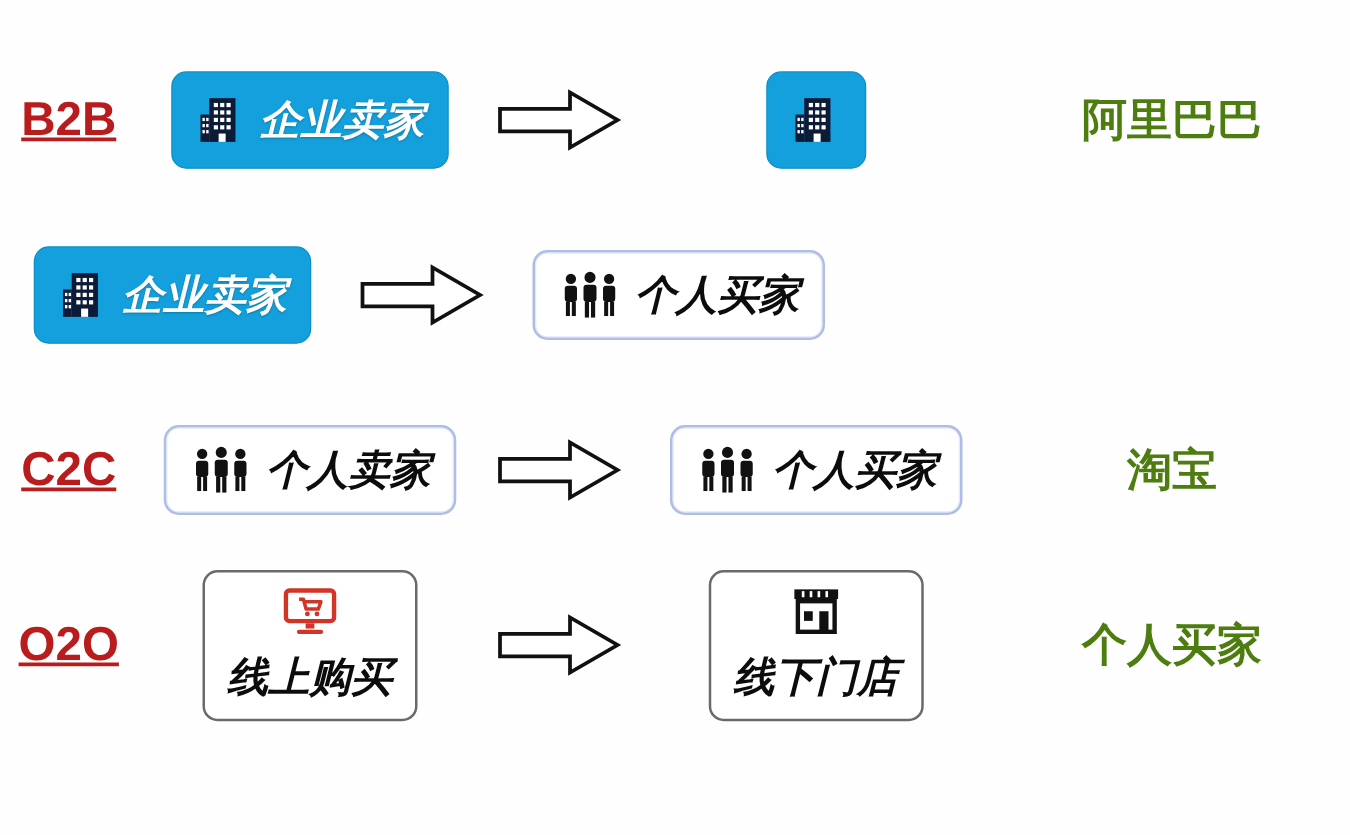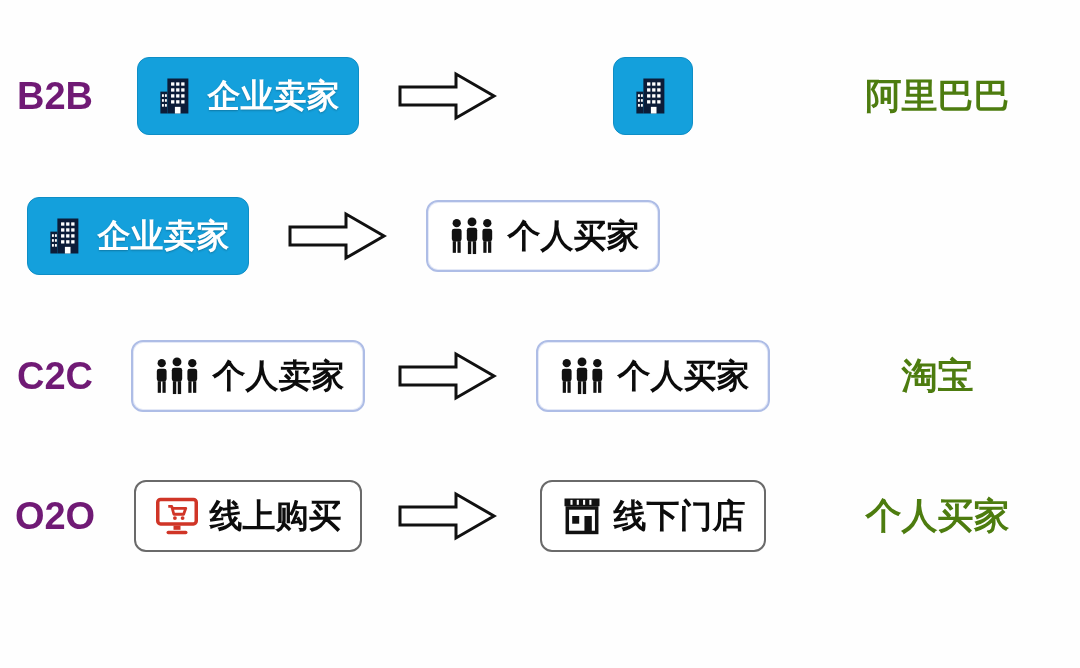--- a/index.html
+++ b/index.html
@@ -11,28 +11,28 @@
   .hrow{display:flex;align-items:center;height:78px;}
   .row{display:flex;align-items:center;height:140px;}
 
   .col-model{width:110px;display:flex;justify-content:center;align-items:center;}
   .col-seller{width:275px;display:flex;justify-content:center;align-items:center;}
   .col-arrow{width:125px;display:flex;justify-content:center;align-items:center;}
   .col-buyer{width:285px;display:flex;justify-content:center;align-items:center;}
   .col-platform{flex:1;display:flex;justify-content:center;align-items:center;}
 
   .header-label{font-size:35px;font-weight:bold;color:#0b0b0b;letter-spacing:2px;}
-  .model-label{font-size:38px;font-weight:bold;color:#701a75;}
+  .model-label{font-size:38px;font-weight:bold;color:#b91c1c;text-decoration:underline;}
   .platform-label{font-size:36px;font-weight:bold;color:#4d7c0f;white-space:nowrap;}
 
-  .box{display:flex;align-items:center;gap:10px;border-radius:12px;padding:10px 18px;box-sizing:border-box;min-height:78px;}
+  .box{display:flex;align-items:center;gap:10px;border-radius:12px;padding:10px 18px;box-sizing:border-box;min-height:78px;font-style:italic;}
   .box-blue{background:linear-gradient(180deg,#1badе8,#119cd8);background-color:#14a0dc;border:1px solid #0e8ec6;}
   .box-blue .box-label{color:#ffffff;text-shadow:0 1px 2px rgba(0,0,0,.25);}
   .box-outline{background:#ffffff;border:2px solid #aebde6;box-shadow:0 0 0 1px #e4e9f7 inset;min-height:72px;}
-  .box-outline-dark{background:#ffffff;border:2px solid #6a6a6a;min-height:72px;}
+  .box-outline-dark{background:#ffffff;border:2px solid #6a6a6a;min-height:72px;flex-direction:column;}
   .box-label{font-size:33px;font-weight:bold;color:#0c0c0c;white-space:nowrap;}
 
   .icon{display:flex;align-items:center;justify-content:center;}
   .icon svg{display:block;}
 
   .arrow-wrap svg{display:block;}
 </style>
 </head>
 <body>
 

